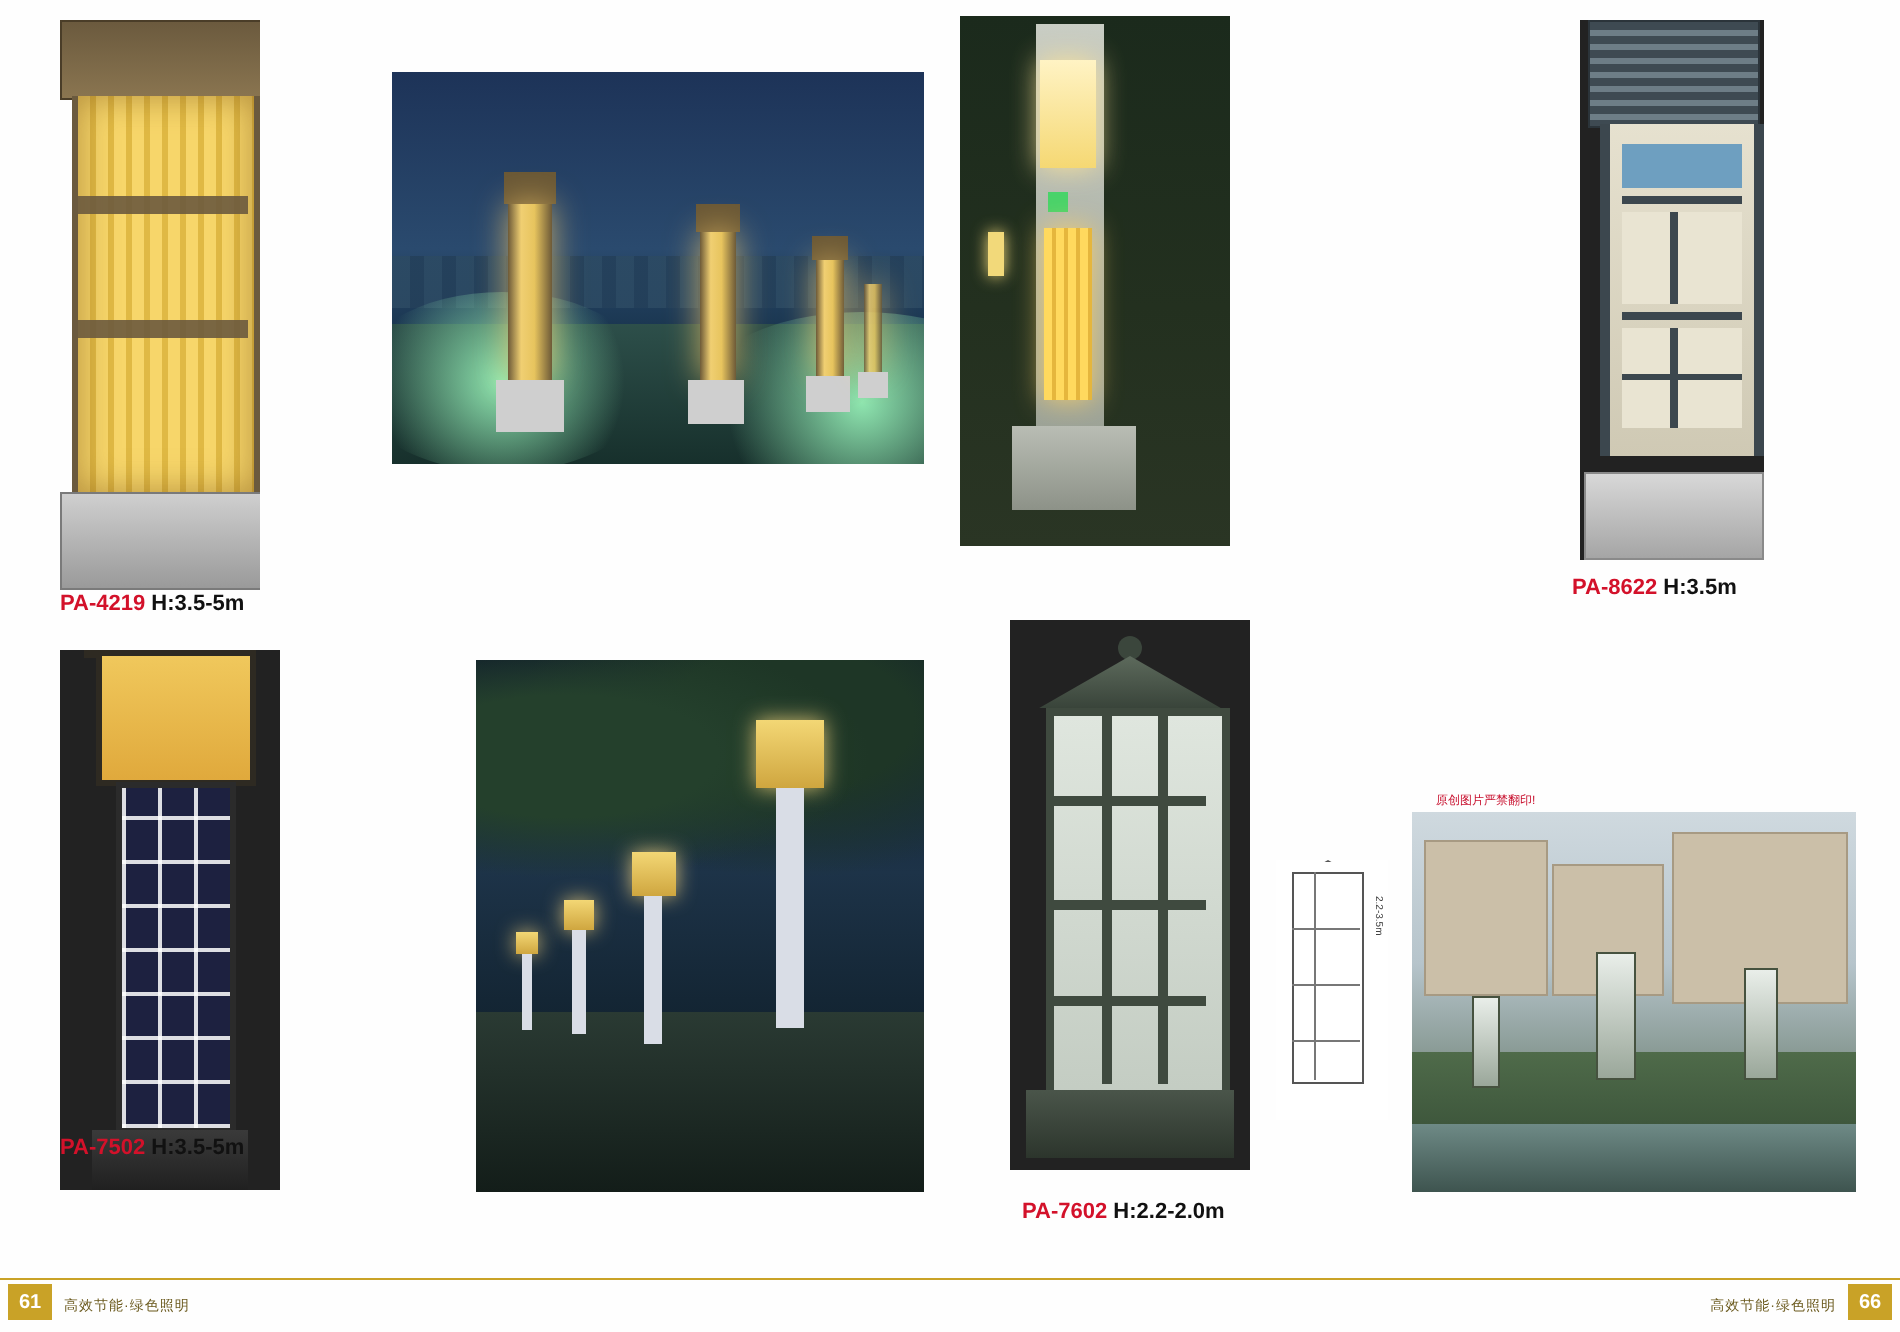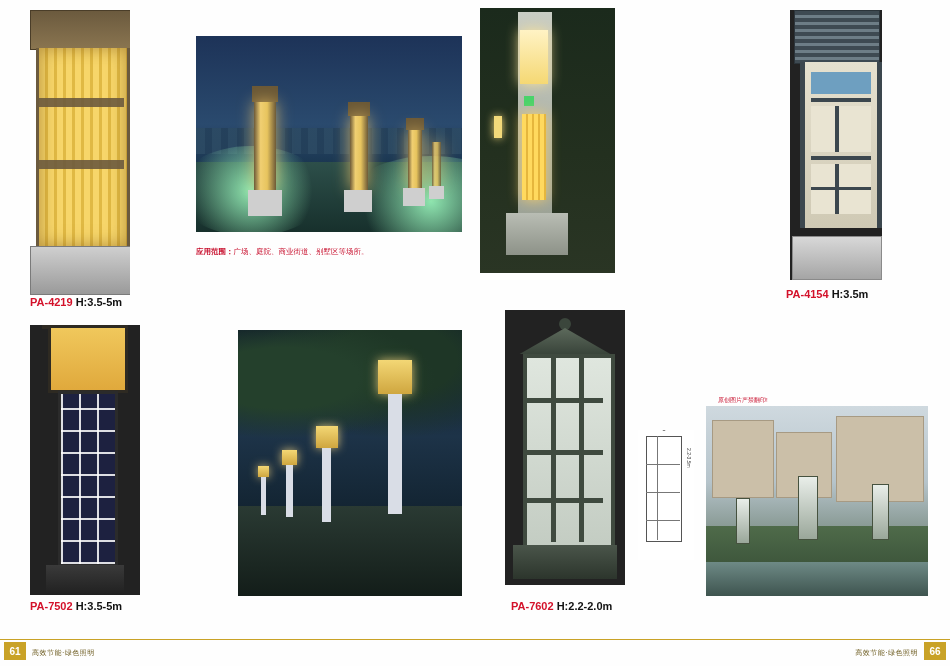--- a/index.html
+++ b/index.html
@@ -172,21 +172,20 @@
 
     <div class="colcap" style="left:210px;top:82px;width:18px;height:12px"></div>
     <div class="col" style="left:212px;top:94px;width:14px;height:58px"></div>
     <div class="colbase" style="left:207px;top:152px;width:22px;height:18px"></div>
 
     <div class="col" style="left:236px;top:106px;width:9px;height:44px;opacity:.85"></div>
     <div class="colbase" style="left:233px;top:150px;width:15px;height:13px"></div>
   </div>
 
   <div class="spec" style="left:196px;top:246px">
-    <div><span class="lbl">应用范围：</span><span class="body">广场、庭院、商业街道、别墅区等场所。</span></div>
   </div>
 
   <div id="ph-tall" class="photo">
     <div class="bg"></div>
     <div class="pillar"></div>
     <div class="lampwin"></div>
     <div class="greenbox"></div>
     <div class="stripe"></div>
     <div class="sidelamp"></div>
     <div class="podium"></div>
@@ -200,32 +199,32 @@
       <div class="win" style="left:6px;top:44px;width:60px;height:46px;background:#e9e4d2"></div>
       <div class="mull" style="left:30px;top:44px;width:4px;height:46px"></div>
       <div class="mull" style="left:6px;top:94px;width:60px;height:4px"></div>
       <div class="win" style="left:6px;top:102px;width:60px;height:50px;background:#e9e4d2"></div>
       <div class="mull" style="left:30px;top:102px;width:4px;height:50px"></div>
       <div class="mull" style="left:6px;top:125px;width:60px;height:3px"></div>
     </div>
     <div class="base"></div>
   </div>
   <div class="cap" style="left:786px;top:288px">
-    <span class="code">PA-4154</span>
+    <span class="code">PA-8622</span>
     <span class="h">H:3.5m</span>
   </div>
 
 
   <div id="p7502" class="photo">
     <div class="roof"></div>
     <div class="lantern"></div>
     <div class="shaft"></div>
     <div class="base"></div>
   </div>
-  <div class="cap" style="left:30px;top:600px">
+  <div class="cap" style="left:30px;top:568px">
     <span class="code">PA-7502</span>
     <span class="h">H:3.5-5m</span>
   </div>
 
   <div id="ph-street" class="photo">
     <div class="bg"></div>
     <div class="trees"></div>
     <div class="road"></div>
     <div class="lamp" style="left:140px;top:30px;width:34px;height:34px"></div>
     <div class="pole" style="left:150px;top:64px;width:14px;height:120px"></div>

